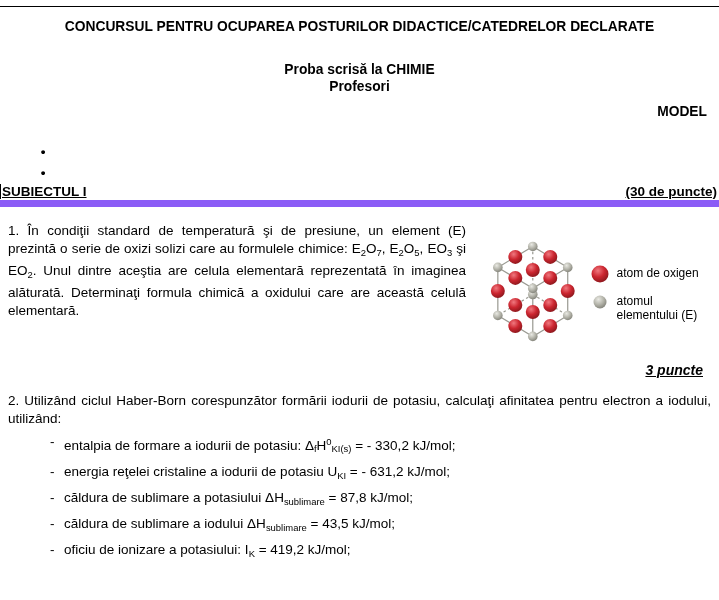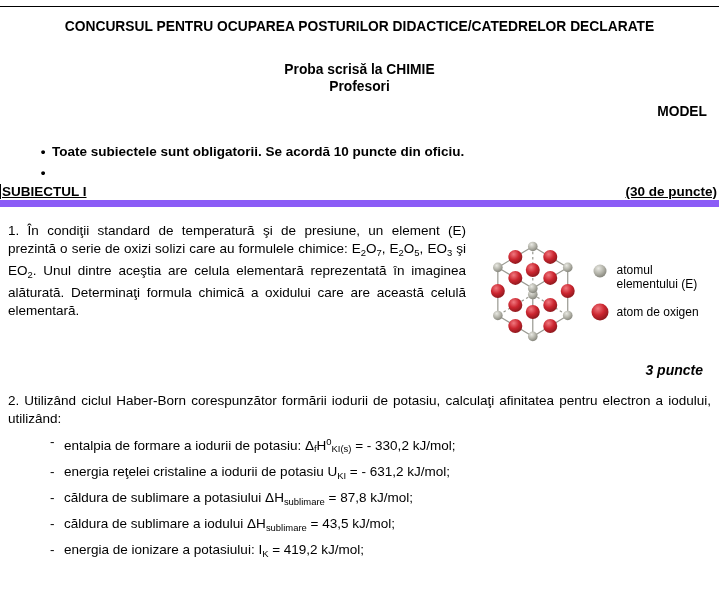--- a/index.html
+++ b/index.html
@@ -42,21 +42,21 @@
   
   .q1-row { display: flex; margin-top: 15px; }
   .q1-text { width: 458px; text-align: justify; line-height: 18.3px; flex: 0 0 auto; }
   .q1-figure { flex: 1; padding-left: 10px; position: relative; }
   .figure-inner { display: flex; align-items: flex-start; }
   .legend { margin-top: 42px; font-size: 12px; line-height: 1.15; }
   .legend-row { display: flex; align-items: center; margin-bottom: 11px; }
   .legend-row.small { align-items: flex-start; }
   .legend-icon { flex: 0 0 auto; margin-right: 7px; }
   .legend-label { max-width: 112px; }
-  .points { font-weight: bold; font-style: italic; font-size: 14px; text-align: right; }
+  .points { font-weight: bold; font-style: italic; font-size: 14px; text-align: right; text-decoration: underline; }
   .q1-points { margin-top: 2px; padding-right: 8px; }
 
   
   .q2-block { margin-top: 14px; }
   .q2-intro { text-align: justify; line-height: 18px; }
   .dash-list { margin-top: 5px; }
   .dash-item { display: flex; line-height: 17px; margin-bottom: 5.5px; }
   .dash-marker { width: 14px; flex: 0 0 auto; margin-left: 42px; }
   .dash-text { flex: 1 1 auto; }
 
@@ -77,21 +77,20 @@
 
   <div class="exam-block">
     <div class="exam-line">Proba scrisă la CHIMIE</div>
     <div class="exam-line">Profesori</div>
   </div>
   <div class="model-line">MODEL</div>
 
   <div class="instructions">
     <div class="instr-item">
       <span class="instr-bullet">•</span>
-      <span>Toate subiectele sunt obligatorii. Se acordă 10 puncte din oficiu.</span>
     </div>
     <div class="instr-item">
       <span class="instr-bullet">•</span>
     </div>
   </div>
 
   <div class="section-row">
     <span class="caret-mark"></span>
     <span class="u">SUBIECTUL I</span>
     <span class="u">(30 de puncte)</span>
@@ -151,32 +150,32 @@
             <circle cx="105" cy="69" r="8"></circle>
             <circle cx="65" cy="93" r="8"></circle>
             <circle cx="45" cy="85" r="8"></circle>
             <circle cx="85" cy="85" r="8"></circle>
             <circle cx="45" cy="109" r="8"></circle>
             <circle cx="85" cy="109" r="8"></circle>
           </g>
         </svg>
 
         <div class="legend">
+          <div class="legend-row">
+            <svg class="legend-icon" width="20" height="20">
+              <circle cx="10" cy="10" r="8.5" fill="url(#gradO)"></circle>
+            </svg>
+            <span class="legend-label">atom de oxigen</span>
+          </div>
           <div class="legend-row small">
             <svg class="legend-icon" width="20" height="16">
               <circle cx="10" cy="7" r="6.5" fill="url(#gradE)"></circle>
             </svg>
             <span class="legend-label">atomul elementului (E)</span>
           </div>
-          <div class="legend-row">
-            <svg class="legend-icon" width="20" height="20">
-              <circle cx="10" cy="10" r="8.5" fill="url(#gradO)"></circle>
-            </svg>
-            <span class="legend-label">atom de oxigen</span>
-          </div>
         </div>
       </div>
       <div class="points q1-points">3 puncte</div>
     </div>
   </div>
 
   <div class="q2-block">
     <div class="q2-intro">2. Utilizând ciclul Haber-Born corespunzător formării iodurii de potasiu, calculaţi afinitatea pentru electron a iodului, utilizând:</div>
     <div class="dash-list">
       <div class="dash-item">
@@ -190,19 +189,19 @@
       <div class="dash-item">
         <span class="dash-marker">-</span>
         <span class="dash-text"><span>căldura de sublimare a potasiului ΔH</span><span class="seg-sub">sublimare</span><span> = 87,8 kJ/mol;</span></span>
       </div>
       <div class="dash-item">
         <span class="dash-marker">-</span>
         <span class="dash-text"><span>căldura de sublimare a iodului ΔH</span><span class="seg-sub">sublimare</span><span> = 43,5 kJ/mol;</span></span>
       </div>
       <div class="dash-item">
         <span class="dash-marker">-</span>
-        <span class="dash-text"><span>energia de ionizare a potasiului: I</span><span class="seg-sub">K</span><span> = 419,2 kJ/mol;</span></span>
+        <span class="dash-text"><span>oficiu de ionizare a potasiului: I</span><span class="seg-sub">K</span><span> = 419,2 kJ/mol;</span></span>
       </div>
 
     </div>
   </div>
 
 </div>
 
 </body></html>

